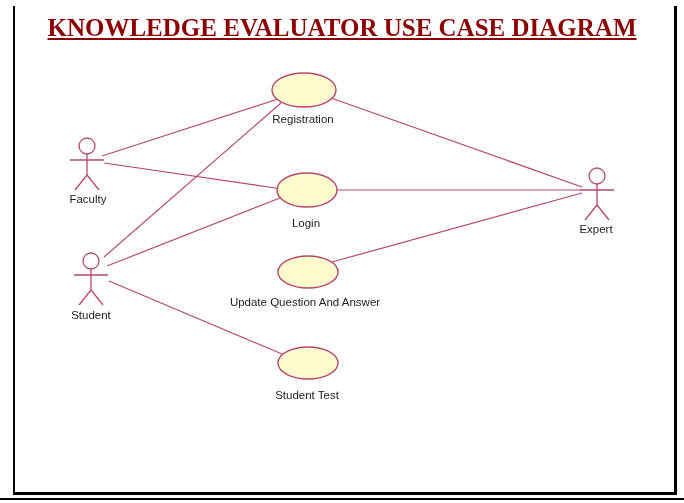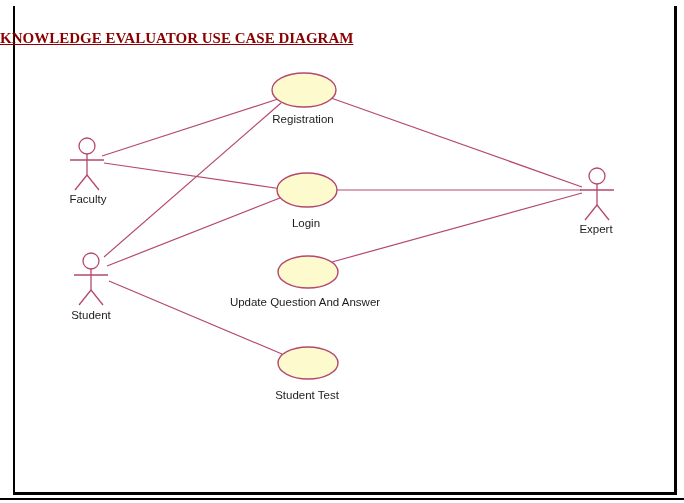--- a/index.html
+++ b/index.html
@@ -31,26 +31,27 @@
     position: absolute;
     left: 0;
     top: 498px;
     width: 684px;
     height: 2px;
     background: #000000;
   }
   .diagram-title {
     position: absolute;
     left: 0;
-    top: 30px;
+    top: 14px;
     width: 684px;
     margin: 0;
+    text-align: center;
     font-family: "Liberation Serif", serif;
     font-weight: bold;
-    font-size: 15px;
+    font-size: 25px;
     letter-spacing: 0px;
     color: #8b0000;
     text-decoration: underline;
   }
   .diagram-canvas {
     position: absolute;
     left: 0;
     top: 0;
   }
 </style>

